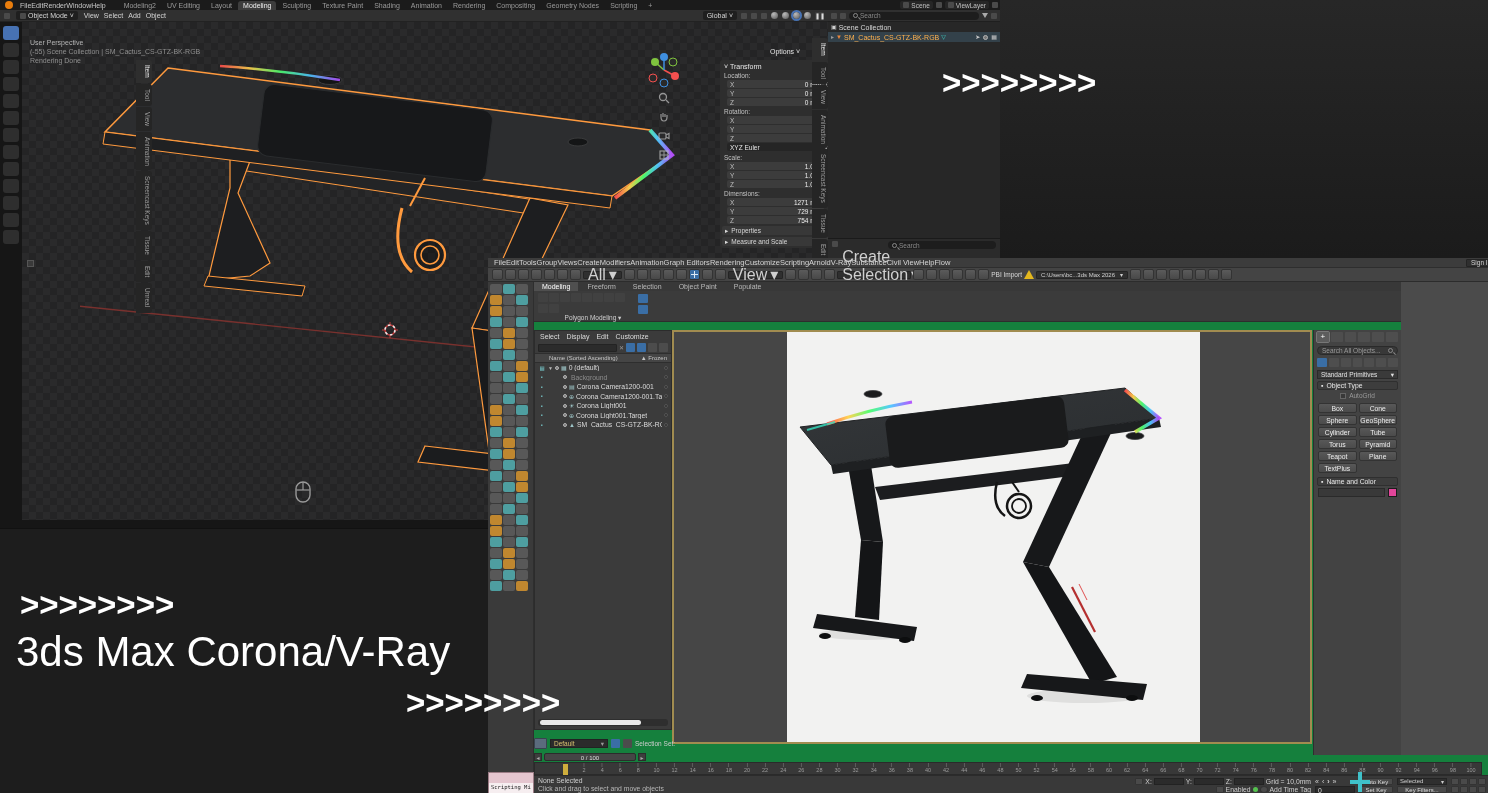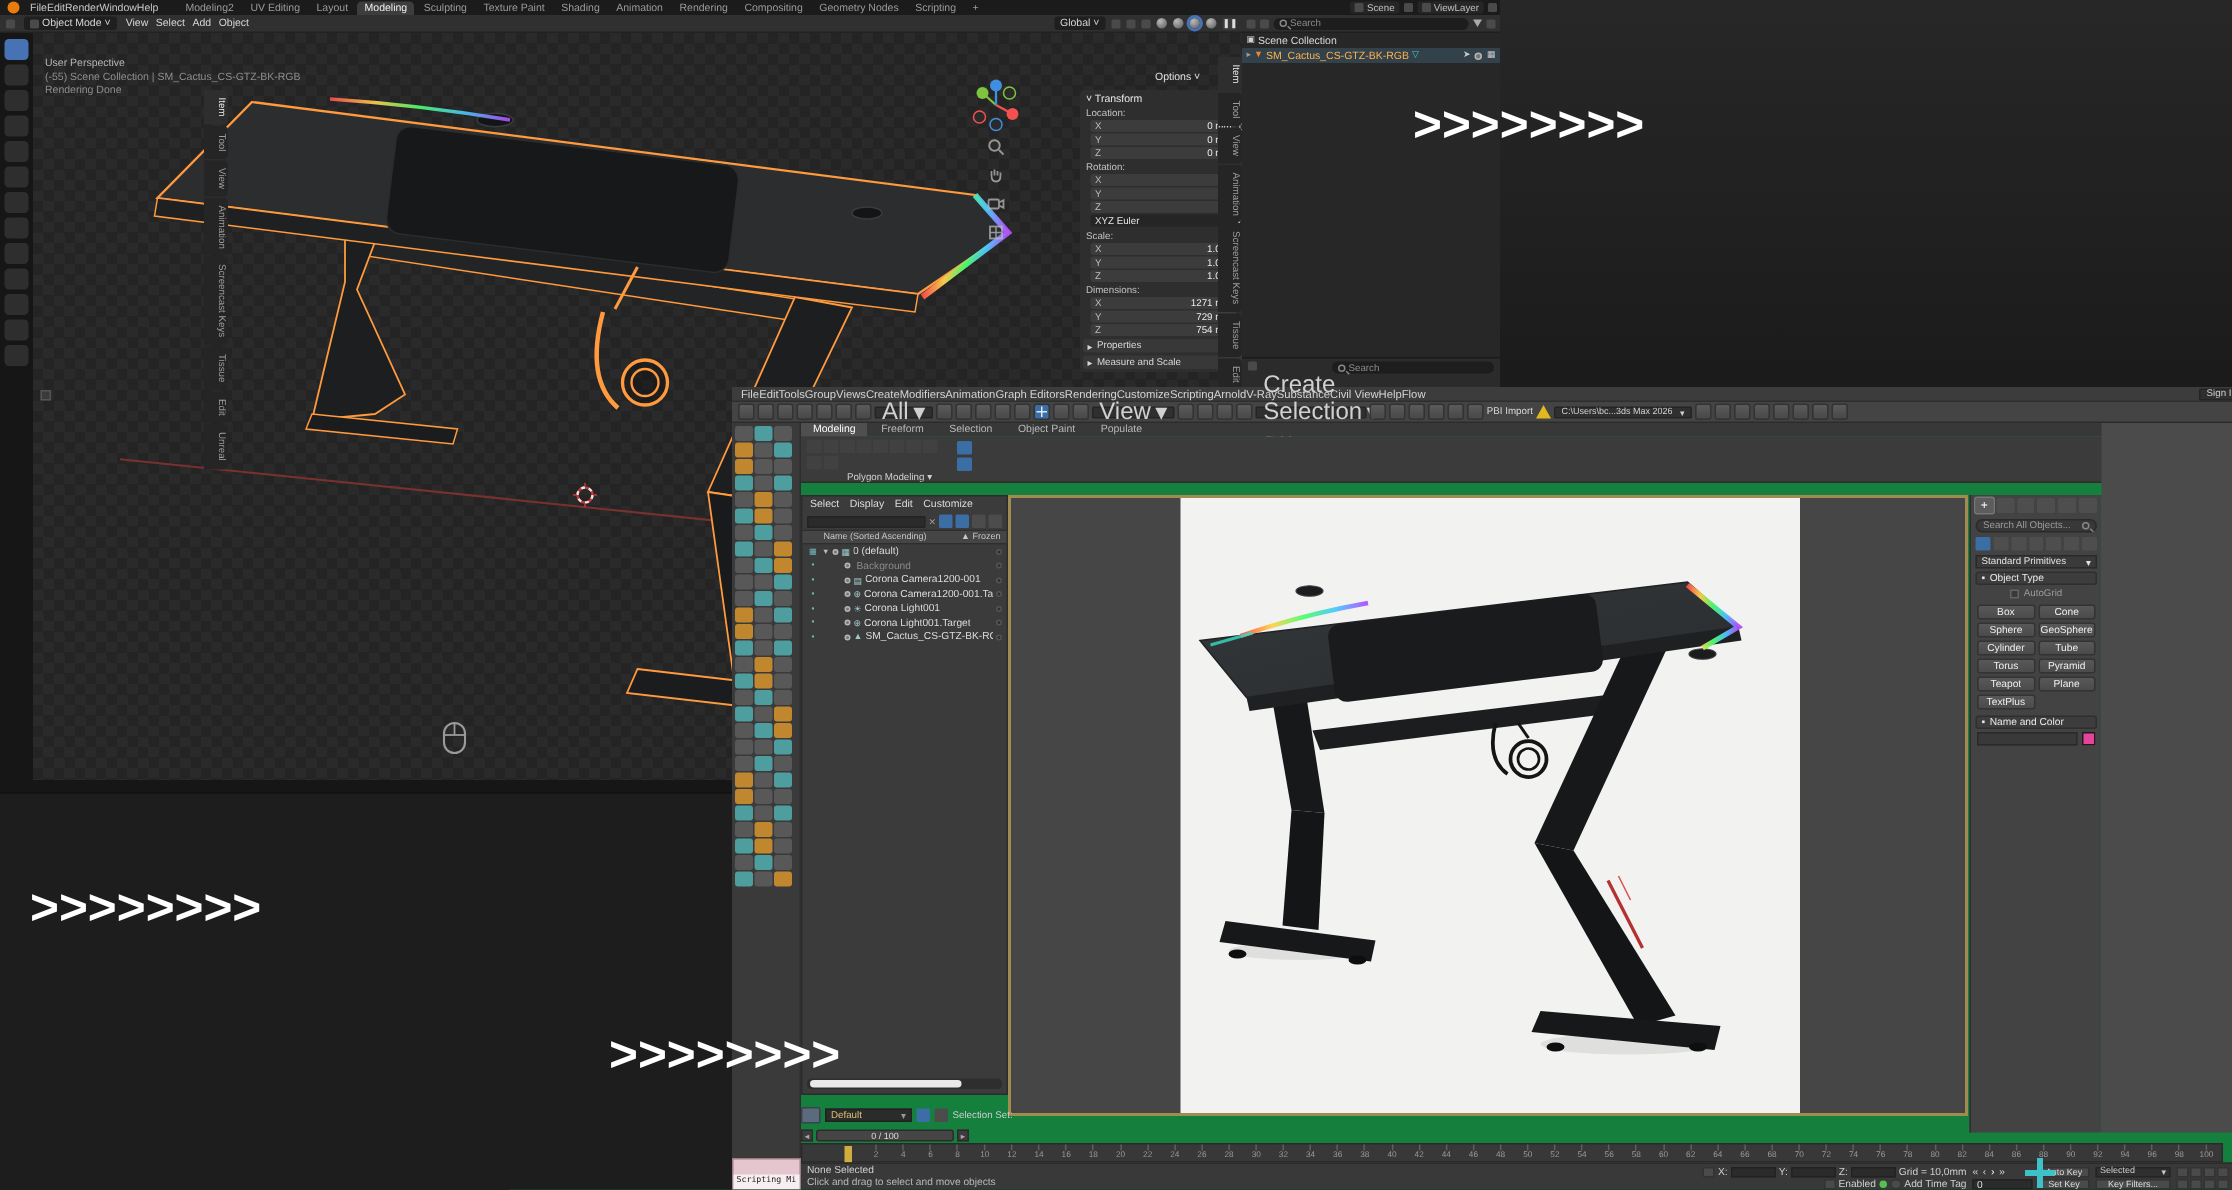--- a/index.html
+++ b/index.html
@@ -1096,15 +1096,16 @@
     </div>
   </div>
 
   <div class="ov-tr"></div>
   <div class="ov-bl">
       <div class="tlstrip"></div>
     </div>
 
   <div class="ov-text chev" style="left:942px;top:64px;">&gt;&gt;&gt;&gt;&gt;&gt;&gt;&gt;</div>
   <div class="ov-text chev" style="left:20px;top:586px;">&gt;&gt;&gt;&gt;&gt;&gt;&gt;&gt;</div>
+  <div class="ov-text bigline" style="left:16px;top:628px;">3ds Max Corona/V-Ray</div>
   <div class="ov-text chev" style="left:406px;top:684px;">&gt;&gt;&gt;&gt;&gt;&gt;&gt;&gt;</div>
 
 </div>
 
 </body></html>

